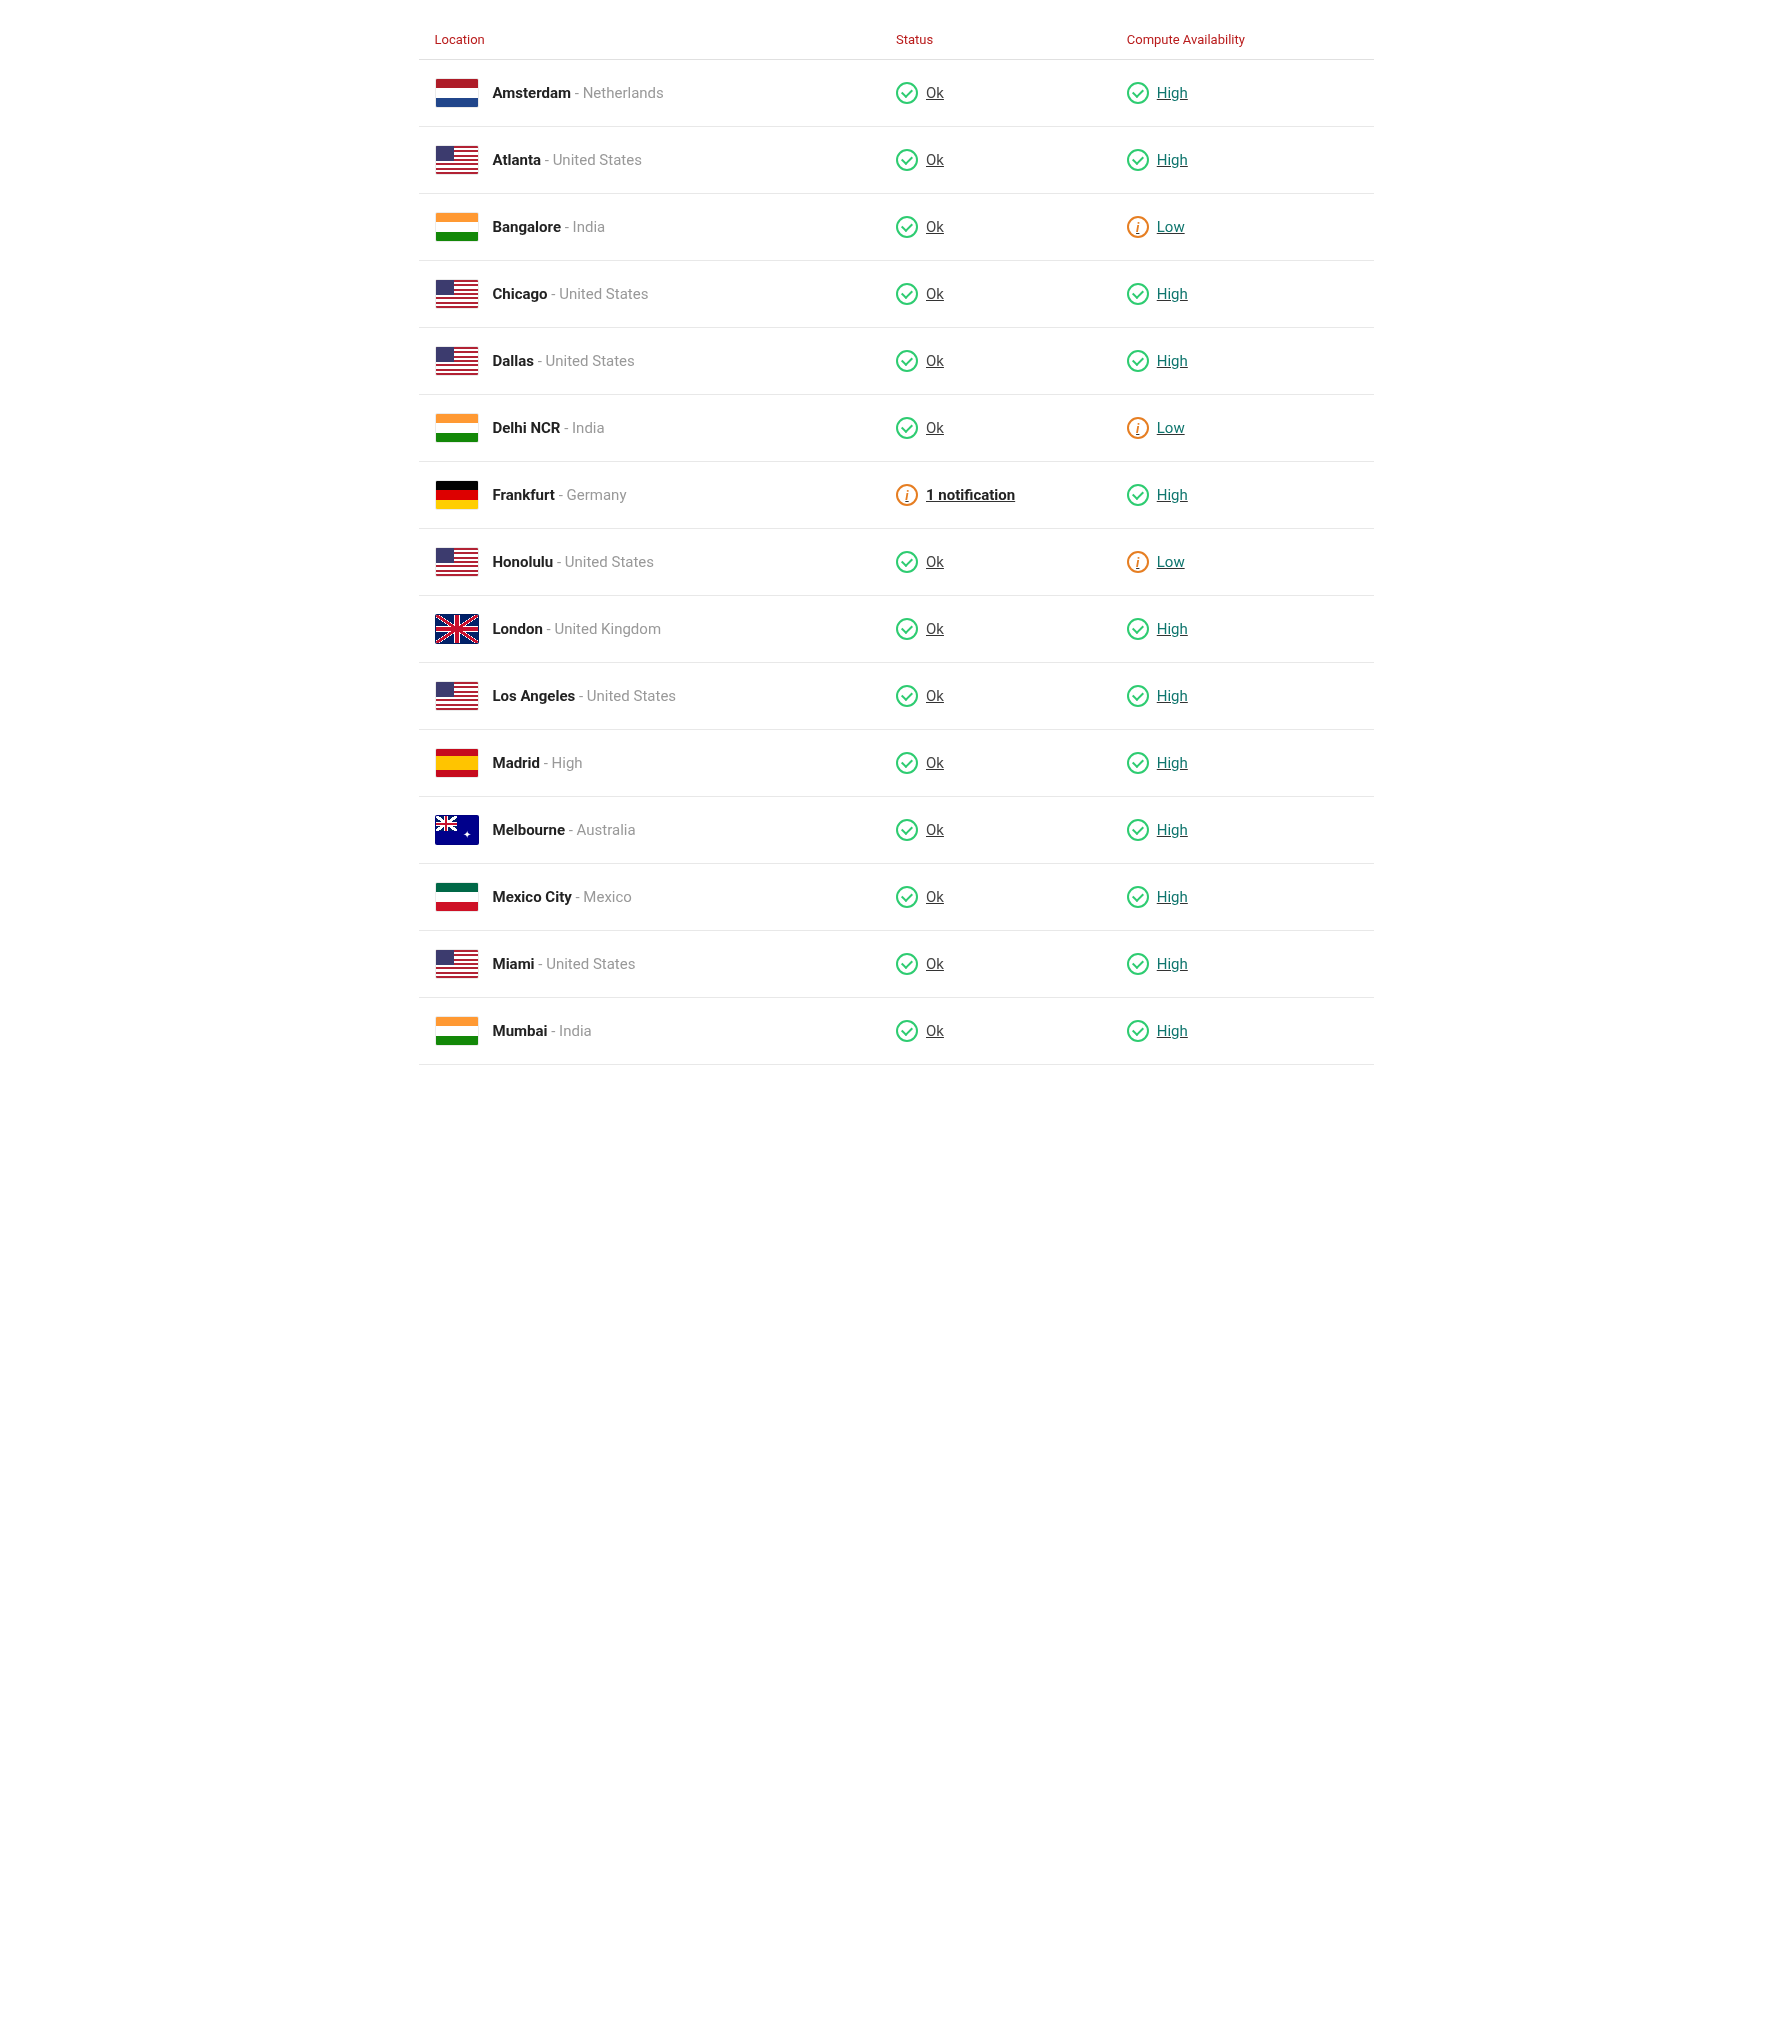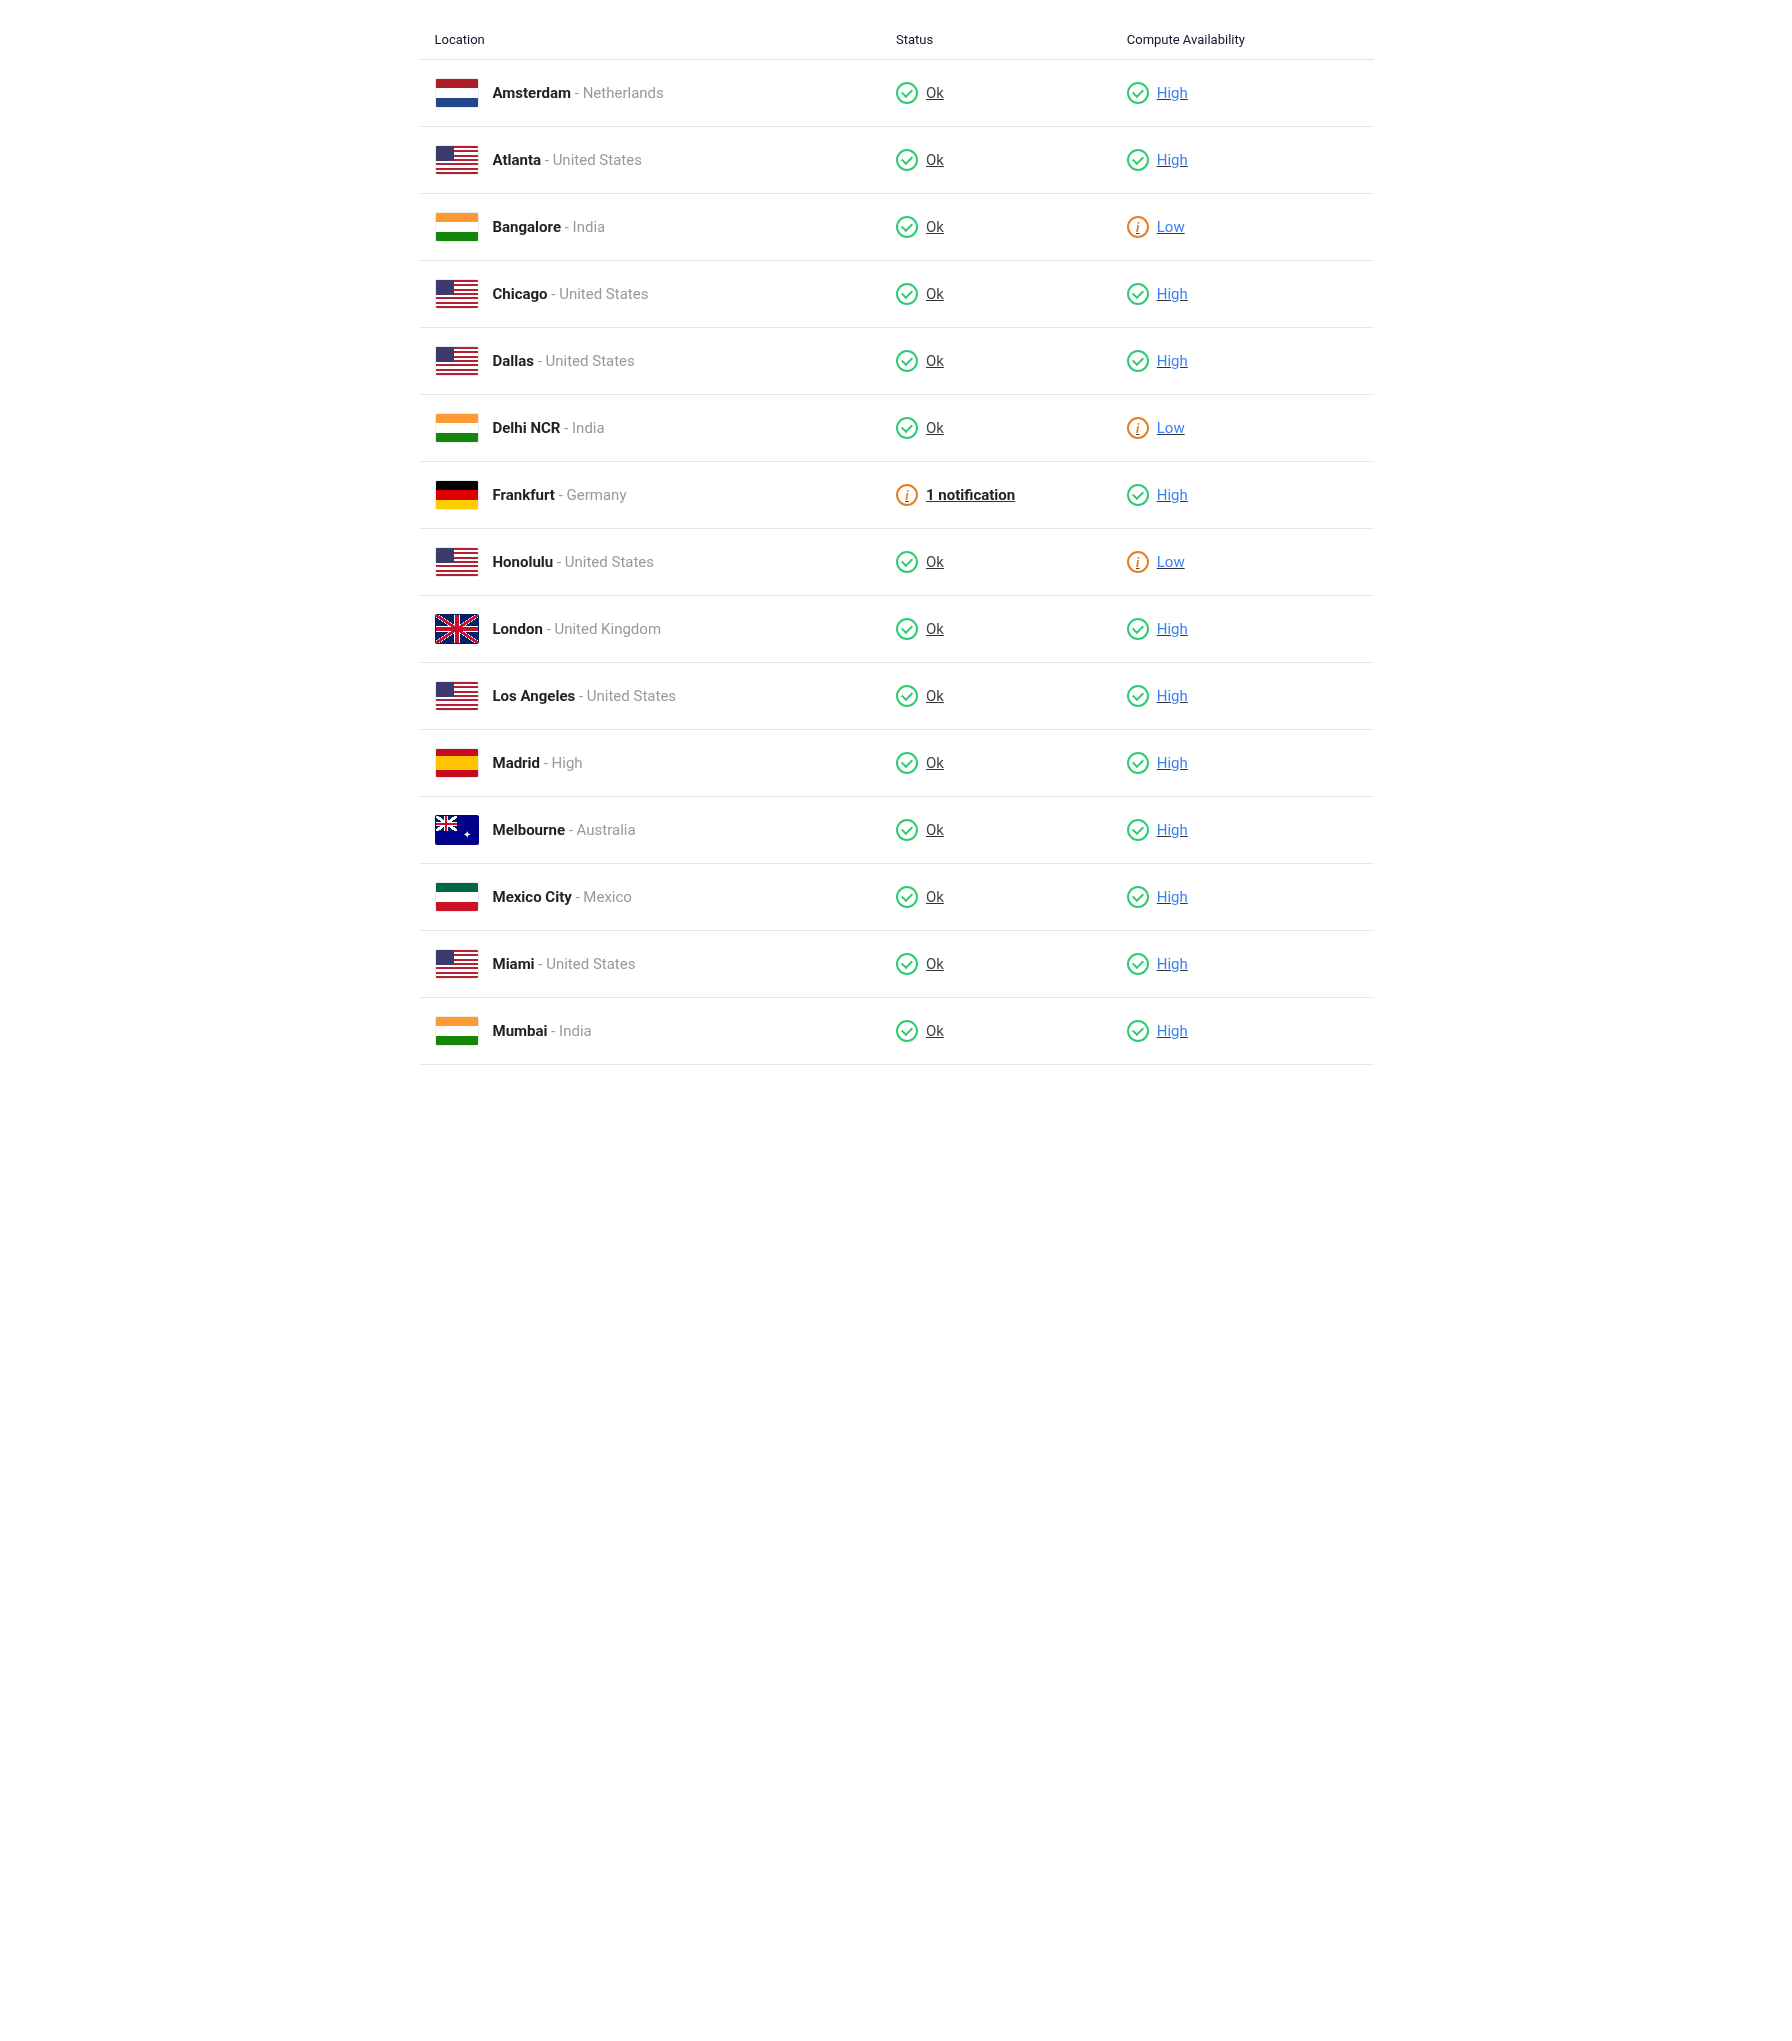--- a/index.html
+++ b/index.html
@@ -12,21 +12,21 @@
     .table-container {
       max-width: 995px;
       margin: 0 auto;
       padding: 20px 20px;
     }
     .table-header {
       display: grid;
       grid-template-columns: 2fr 1fr 1fr;
       padding: 12px 16px;
       border-bottom: 1.5px solid #e0e0e0;
-      color: #0f172a;
+      color: #b91c1c;
       font-size: 13px;
       font-weight: 400;
     }
     .table-row {
       display: grid;
       grid-template-columns: 2fr 1fr 1fr;
       padding: 18px 16px;
       border-bottom: 1px solid #e8e8e8;
       align-items: center;
     }
@@ -60,21 +60,21 @@
       text-decoration: underline;
     }
     .status-text {
       color: #444;
     }
     .status-text.notification {
       font-weight: 700;
       color: #222;
     }
     .compute-text {
-      color: #3b82f6;
+      color: #0f766e;
     }
 
     
     .icon-check {
       width: 22px;
       height: 22px;
       border-radius: 50%;
       border: 2px solid #2ecc71;
       display: flex;
       align-items: center;

